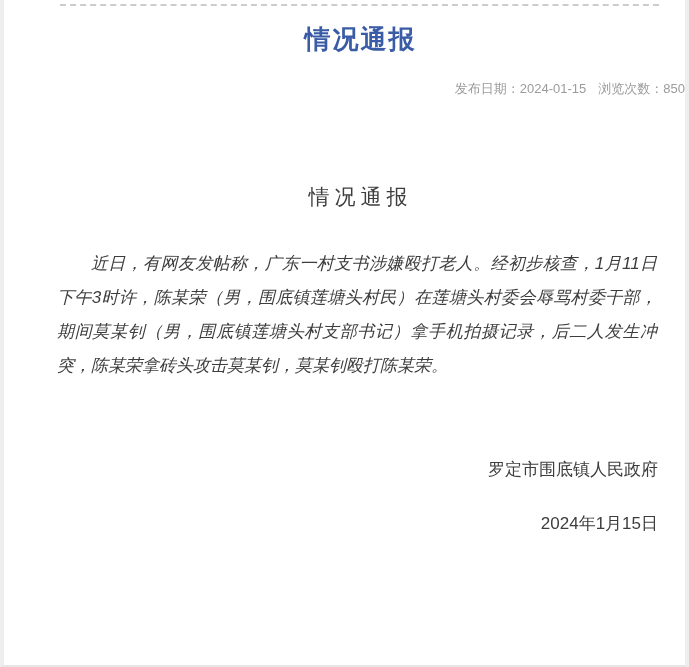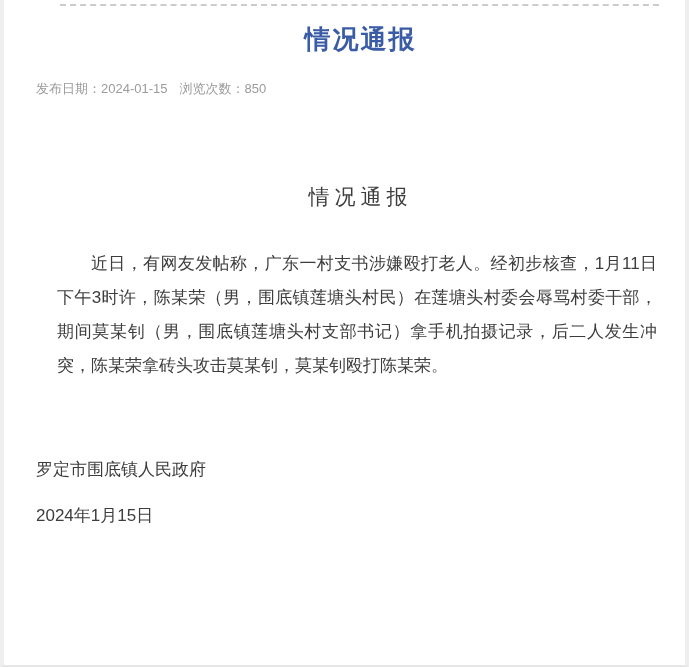--- a/index.html
+++ b/index.html
@@ -29,21 +29,21 @@
     margin: 18px 0 0 0;
     text-align: center;
     font-size: 26px;
     line-height: 1.2;
     font-weight: 700;
     letter-spacing: 2px;
     color: var(--title-blue, #3a5ba5);
   }
   .doc-meta {
     margin-top: 26px;
-    text-align: left;
+    text-align: right;
     font-size: 13px;
     line-height: 1.2;
     color: var(--meta-gray, #9b9b9b);
   }
   .meta-gap {
     display: inline-block;
     width: 12px;
   }
   .article-title {
     margin: 87px 0 0 0;
@@ -53,33 +53,35 @@
     font-weight: 400;
     letter-spacing: 5px;
     color: var(--body-text, #3f3f3f);
   }
   .article-body {
     margin: 38px 28px 0 21px;
     font-size: 17px;
     line-height: 34px;
     color: var(--body-text, #3d3d3d);
     text-align: justify;
+    font-style: italic;
   }
   .article-body p {
     margin: 0;
     text-indent: 2em;
   }
   .sign-block {
     margin: 70px 27px 0 0;
+    text-align: right;
     font-size: 17px;
     line-height: 34px;
     color: var(--body-text, #3d3d3d);
   }
   .sign-date {
-    margin-top: 12px;
+    margin-top: 20px;
   }
 </style>
 </head>
 <body>
 
 <div class="page">
 
   <div class="top-divider"></div>
 
   <h1 class="doc-title">情况通报</h1>

